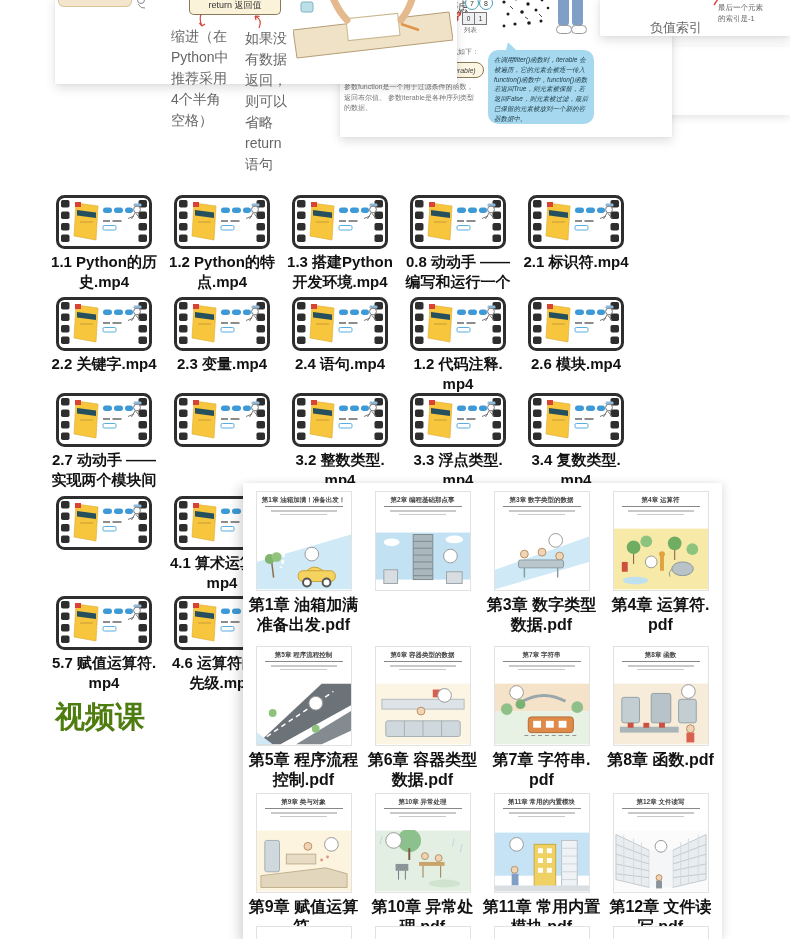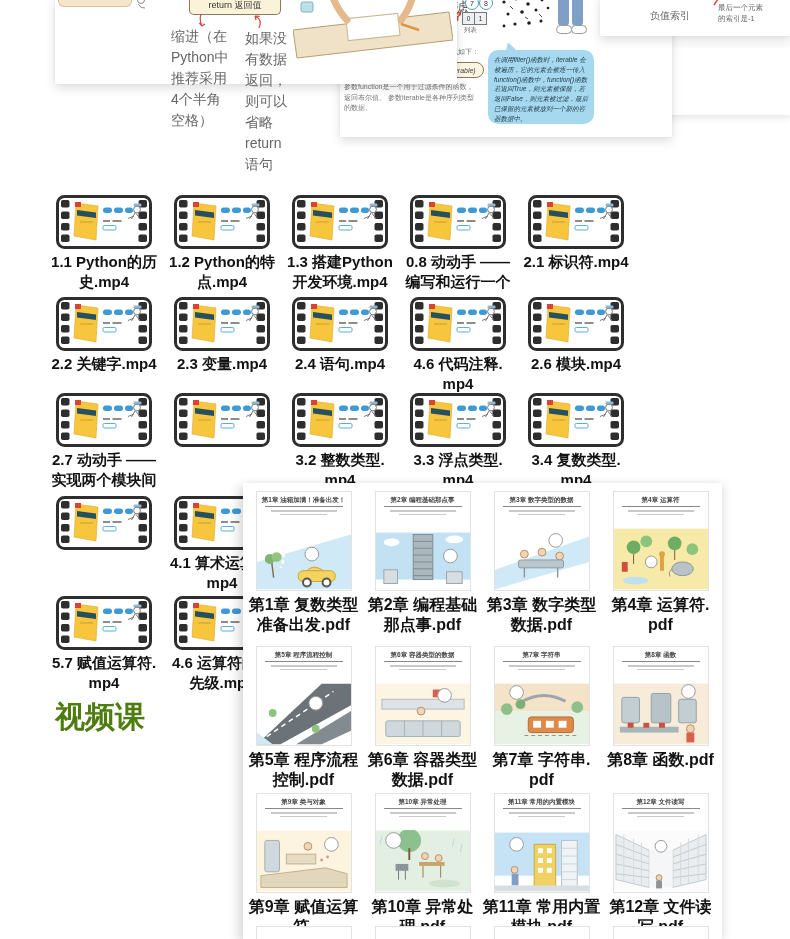--- a/index.html
+++ b/index.html
@@ -143,21 +143,21 @@
     <polygon points="0,34 156,16 160,44 4,62" fill="#efe2c6" stroke="#b59d74" stroke-width="1"></polygon>
     <rect x="54" y="20" width="52" height="22" fill="#fff" stroke="#c9b78f" transform="rotate(-6 80 31)"></rect>
     <path d="M40 2 q6 14 14 22" stroke="#e4b98e" stroke-width="7" fill="none" stroke-linecap="round"></path>
     <path d="M120 0 q-4 14 -12 24" stroke="#e4b98e" stroke-width="7" fill="none" stroke-linecap="round"></path>
     <rect x="8" y="6" width="12" height="10" rx="2" fill="#bcdfe8" stroke="#7fb3c2"></rect>
     <path d="M108 28 l18 6" stroke="#e0944a" stroke-width="2.5"></path>
   </svg>
 </div>
 
 <div class="card cardC">
-  <div class="tinytxt" style="left:50px;top:12px;font-size:10px">负值索引</div>
+  <div class="tinytxt" style="left:50px;top:22px;font-size:13px">负值索引</div>
   <svg style="position:absolute;left:112px;top:0" width="10" height="10" viewBox="0 0 10 10">
     <path d="M8 0 L2 9" stroke="#d6453a" stroke-width="1.4"></path>
   </svg>
   <div class="tinytxt" style="left:118px;top:6px;font-size:7.5px;white-space:pre-line">最后一个元素
 的索引是-1</div>
 </div>
 
 <div class="card cardD"></div>
 
 <div class="vid" style="left:45px;top:195px">
@@ -210,21 +210,21 @@
 <div class="vid" style="left:281px;top:297px">
   <svg class="film">
       <use href="#film"></use>
     </svg>
   <div class="vid-label">2.4 语句.mp4</div>
 </div>
 <div class="vid" style="left:399px;top:297px">
   <svg class="film">
       <use href="#film"></use>
     </svg>
-  <div class="vid-label">4.6 代码注释.
+  <div class="vid-label">1.2 代码注释.
 mp4</div>
 </div>
 <div class="vid" style="left:517px;top:297px">
   <svg class="film">
       <use href="#film"></use>
     </svg>
   <div class="vid-label">2.6 模块.mp4</div>
 </div>
 
 <div class="vid" style="left:45px;top:393px">
@@ -308,21 +308,21 @@
           <line x1="15" y1="34" x2="17" y2="50" stroke="#8a6d4a" stroke-width="1.5"></line>
           <circle cx="13" cy="31" r="5" fill="#7fb56f"></circle>
             <circle cx="20" cy="29" r="5" fill="#93c47d"></circle>
           <circle cx="56" cy="26" r="7" fill="#fff" stroke="#999"></circle>
           <path d="M50,44 q7,-9 18,-1" fill="#f4d35e" stroke="#c9a23a"></path>
           <rect x="42" y="43" width="38" height="11" rx="5" fill="#f4d35e" stroke="#c9a23a"></rect>
           <circle cx="51" cy="55" r="4" fill="#fff" stroke="#555" stroke-width="2"></circle>
           <circle cx="71" cy="55" r="4" fill="#fff" stroke="#555" stroke-width="2"></circle>
         </svg>
       </div>
-      <div class="pdf-label">第1章 复数类型
+      <div class="pdf-label">第1章 油箱加满
 准备出发.pdf</div>
     </div>
     <div class="pdf-item">
       <div class="pdf-cover">
         <div class="pc-head">第2章 编程基础那点事</div>
         <div class="pc-rule"></div>
           <div class="pc-sub">
             <i></i>
             <i></i>
           </div>
@@ -330,22 +330,20 @@
           <rect x="0" y="4" width="96" height="48" fill="#c2e2f4"></rect>
           <ellipse cx="16" cy="14" rx="8" ry="4" fill="#fff"></ellipse>
             <ellipse cx="80" cy="11" rx="9" ry="4" fill="#fff"></ellipse>
           <rect x="38" y="6" width="20" height="46" fill="#aab7bd" stroke="#7e8b91"></rect>
           <path d="M38,13 h20 M38,20 h20 M38,27 h20 M38,34 h20 M38,41 h20 M38,48 h20" stroke="#7e8b91" stroke-width="1"></path>
           <rect x="8" y="42" width="14" height="14" fill="#d7dde0" stroke="#9aa6ab"></rect>
           <rect x="72" y="44" width="16" height="12" fill="#d7dde0" stroke="#9aa6ab"></rect>
           <circle cx="76" cy="28" r="7" fill="#fff" stroke="#999"></circle>
         </svg>
       </div>
-      <div class="pdf-label">第2章 编程基础
-那点事.pdf</div>
     </div>
     <div class="pdf-item">
       <div class="pdf-cover">
         <div class="pc-head">第3章 数字类型的数据</div>
         <div class="pc-rule"></div>
           <div class="pc-sub">
             <i></i>
             <i></i>
           </div>
         <svg class="pc-art" viewBox="0 0 96 62">

